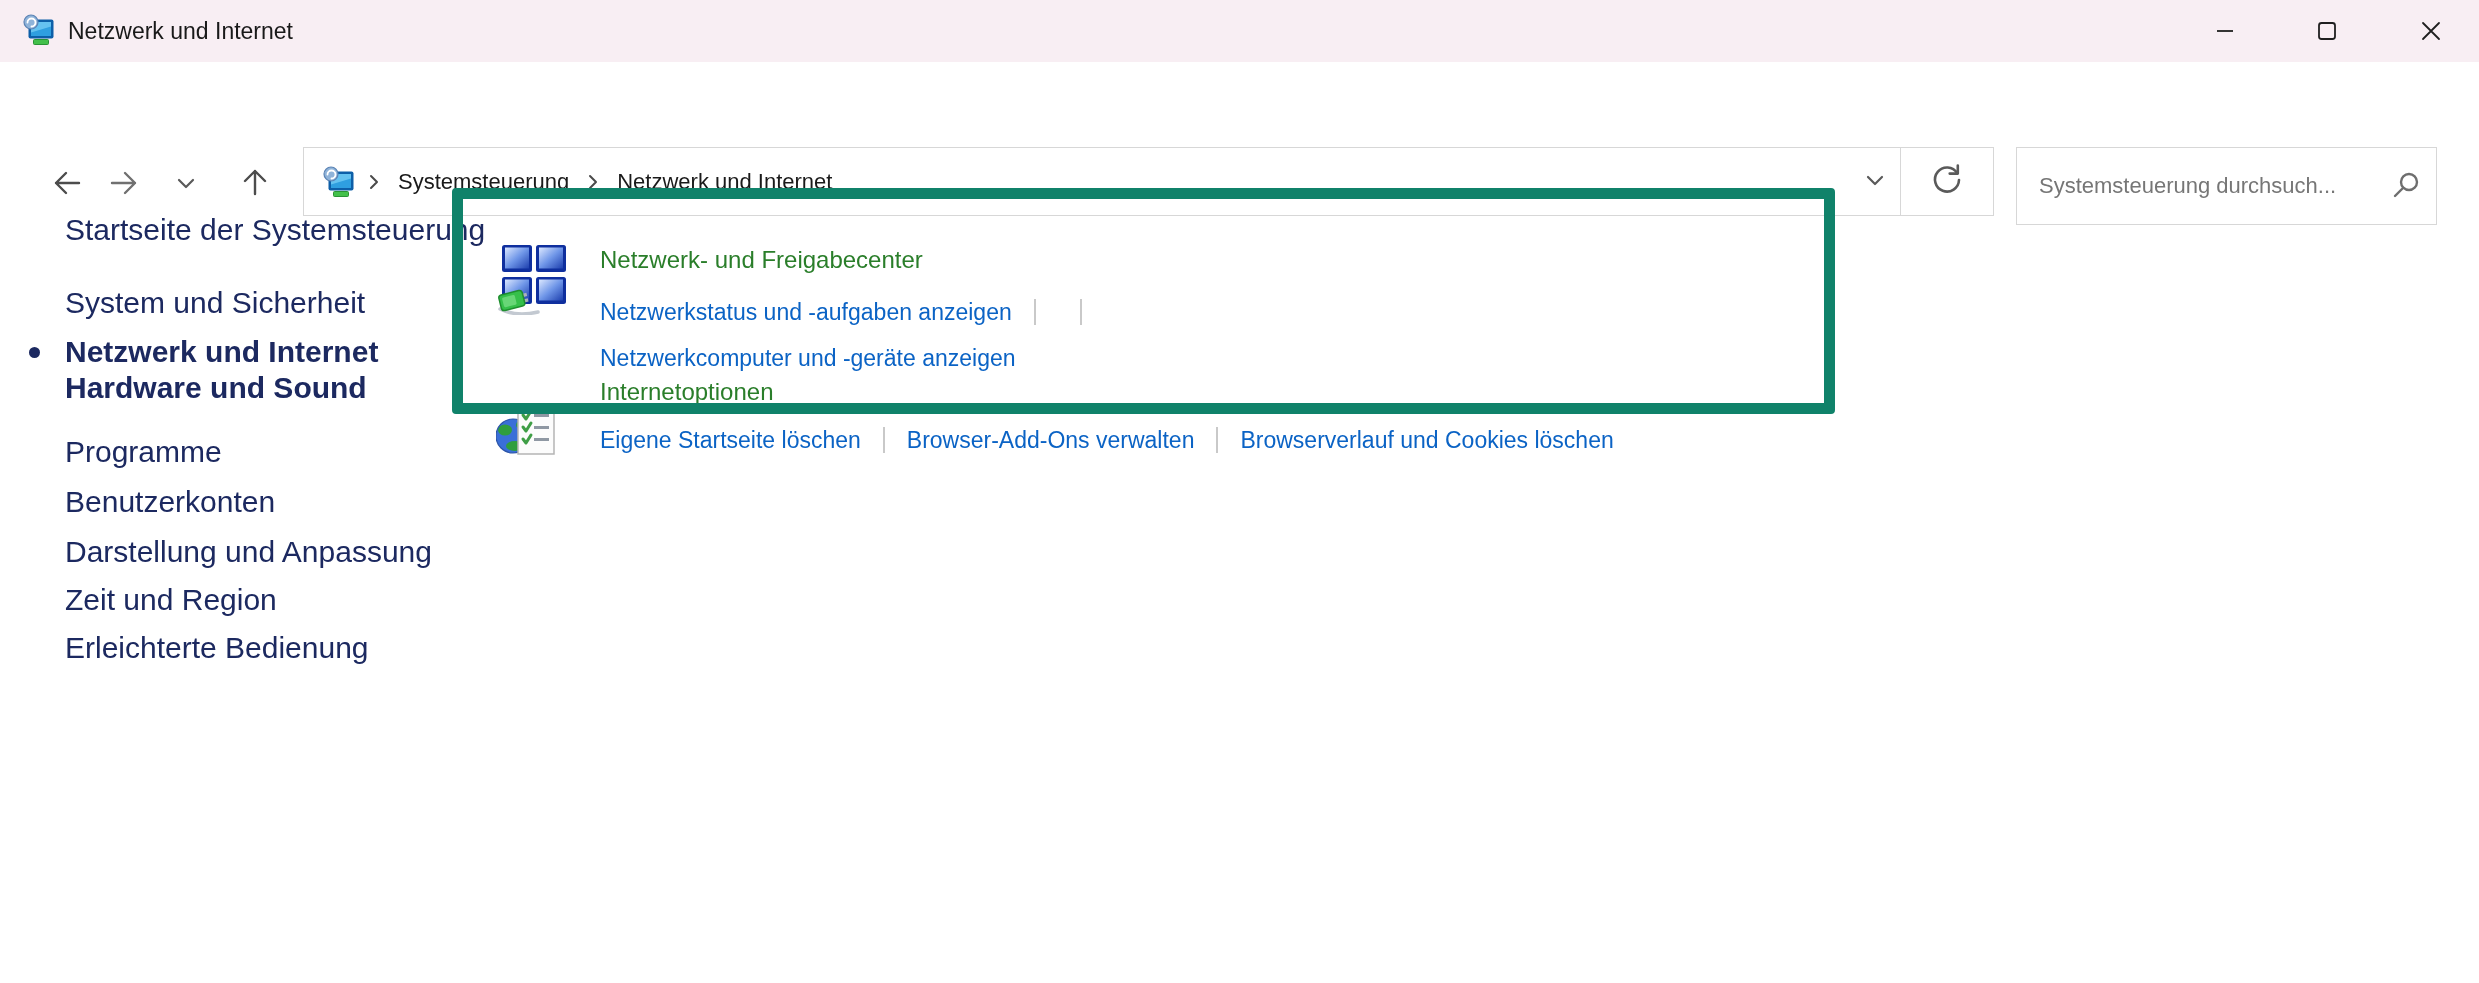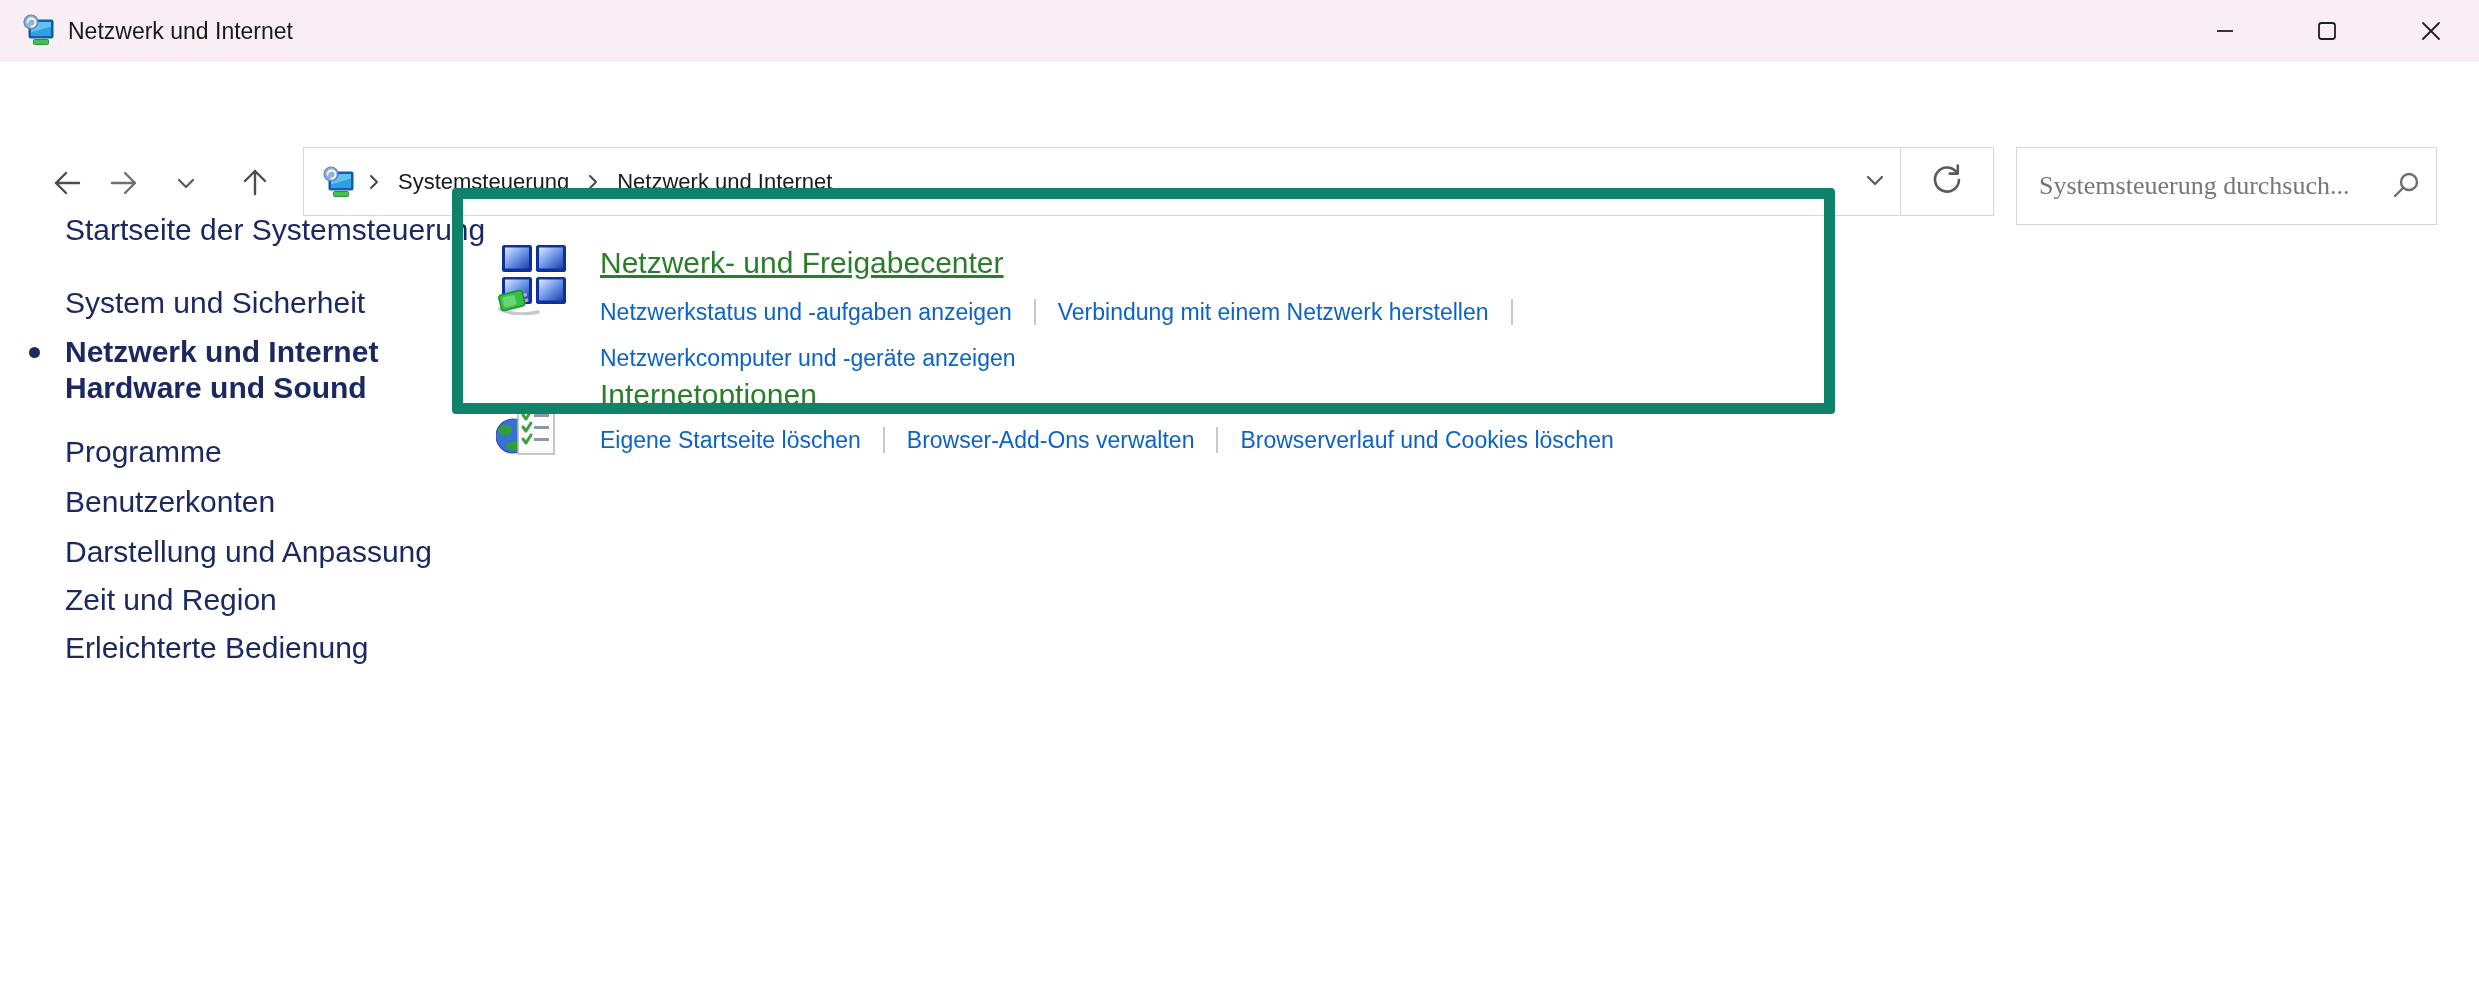--- a/index.html
+++ b/index.html
@@ -20,30 +20,30 @@
   .nav-btn{position:absolute;top:102px;width:40px;height:40px;display:flex;align-items:center;justify-content:center;background:transparent;border:none;padding:0;}
   .addressbar{position:absolute;left:303px;top:85px;width:1691px;height:69px;border:1px solid #d7d7d7;background:#fff;box-sizing:border-box;display:flex;align-items:center;}
   .crumb-icon{width:34px;height:34px;margin-left:18px;flex:0 0 auto;}
   .crumb-sep{width:16px;height:22px;margin:0 10px;flex:0 0 auto;}
   .crumb-item{font-size:22px;color:#1a1a1a;white-space:nowrap;padding:4px 6px;}
   .addr-right{margin-left:auto;display:flex;align-items:center;height:100%;}
   .addr-drop{width:50px;height:100%;display:flex;align-items:center;justify-content:center;background:transparent;border:none;}
   .addr-vline{width:1px;height:100%;background:#d7d7d7;}
   .refresh-btn{width:92px;height:100%;display:flex;align-items:center;justify-content:center;background:transparent;border:none;}
   .searchbox{position:absolute;left:2016px;top:85px;width:421px;height:78px;border:1px solid #d7d7d7;background:#fff;box-sizing:border-box;display:flex;align-items:center;}
-  .searchbox input{flex:1;border:none;outline:none;font-family:Liberation Serif, serif;font-size:26px;color:#b91c1c;padding-left:22px;background:transparent;min-width:0;}
+  .searchbox input{flex:1;border:none;outline:none;font-family:Liberation Sans, sans-serif;font-size:22px;color:#b91c1c;padding-left:22px;background:transparent;min-width:0;}
   .searchbox input::placeholder{color:var(--placeholder-gray,#767676);opacity:1;}
   .search-glass{width:40px;height:40px;margin-right:10px;flex:0 0 auto;display:flex;align-items:center;justify-content:center;}
   
   .side-item{position:absolute;left:65px;height:32px;line-height:32px;font-size:30px;color:var(--sidebar-navy,#1c2960);white-space:nowrap;cursor:default;}
   .side-item.active{font-weight:bold;}
   .side-bullet{position:absolute;left:29px;width:11px;height:11px;border-radius:50%;background:var(--sidebar-navy,#1c2960);}
   
   .sec-icon{position:absolute;}
-  .sec-heading{position:absolute;font-size:30px;color:var(--heading-green,#2a7e2a);white-space:nowrap;cursor:pointer;text-decoration:underline;}
+  .sec-heading{position:absolute;font-size:24px;color:var(--heading-green,#2a7e2a);white-space:nowrap;cursor:pointer;}
   .links-row{position:absolute;display:flex;align-items:center;white-space:nowrap;}
   .task-link{font-size:23px;color:var(--link-blue,#0b63c5);cursor:pointer;line-height:32px;}
   .link-sep{width:2px;height:26px;background:#c9c9c9;margin:0 22px;flex:0 0 auto;}
   
   .highlight-box{position:absolute;left:452px;top:188px;width:1383px;height:226px;box-sizing:border-box;
     border:11px solid var(--highlight-green,#10826a);border-radius:4px;z-index:30;pointer-events:none;background:transparent;}
 </style>
 </head>
 <body>
 
@@ -208,21 +208,20 @@
         <rect x="24" y="58.6" width="6" height="3.4" fill="#aab2ba"></rect>
         <rect x="2" y="49" width="24" height="16" rx="3" fill="#35c04a" stroke="#1f8f2f" stroke-width="1.5"></rect>
         <rect x="5" y="52" width="13" height="10" rx="1.5" fill="#7fe08a" opacity="0.7"></rect>
       </g>
     </svg>
   </span>
   <div class="sec-heading" style="left:600px;top:246px;">Netzwerk- und Freigabecenter</div>
   <div class="links-row" style="left:600px;top:296px;">
     <span class="task-link">Netzwerkstatus und -aufgaben anzeigen</span>
     <span class="link-sep"></span>
-    <span class="task-link">Verbindung mit einem Netzwerk herstellen</span>
     <span class="link-sep"></span>
   </div>
   <div class="links-row" style="left:600px;top:342px;">
     <span class="task-link">Netzwerkcomputer und -geräte anzeigen</span>
   </div>
 
   <span class="sec-icon" style="left:496px;top:398px;width:64px;height:64px;">
     <svg viewBox="0 0 64 64" width="64" height="64">
       <circle cx="17" cy="38" r="17" fill="#3a6fd8"></circle>
       <ellipse cx="9" cy="32" rx="7" ry="5.5" fill="#2f9e3f"></ellipse>

